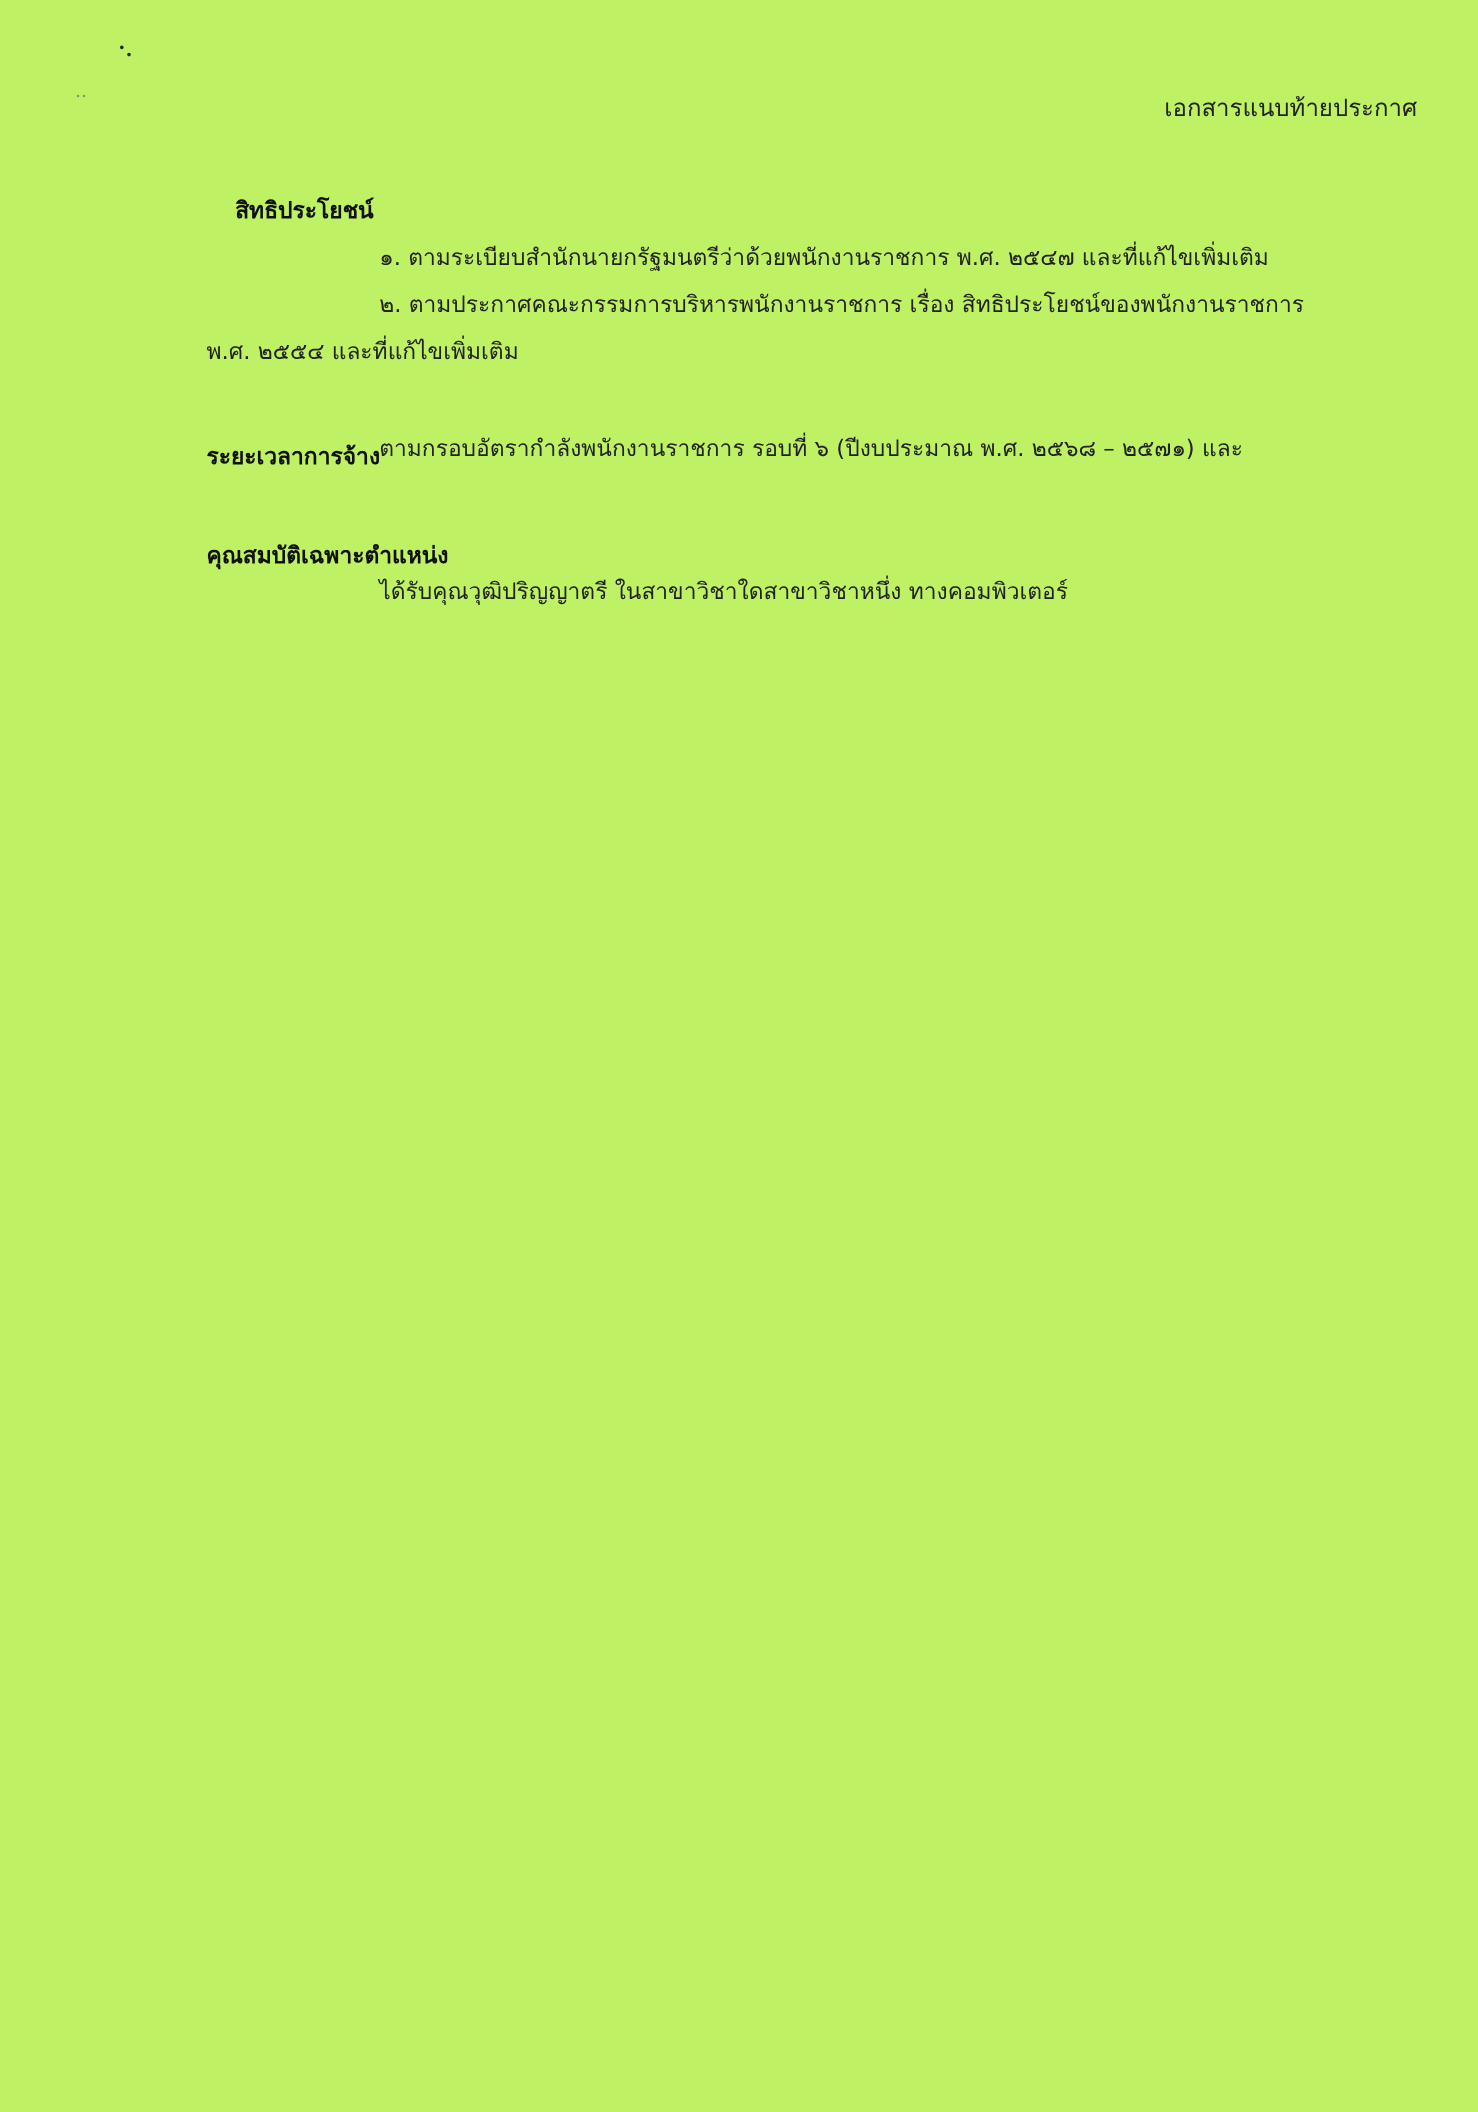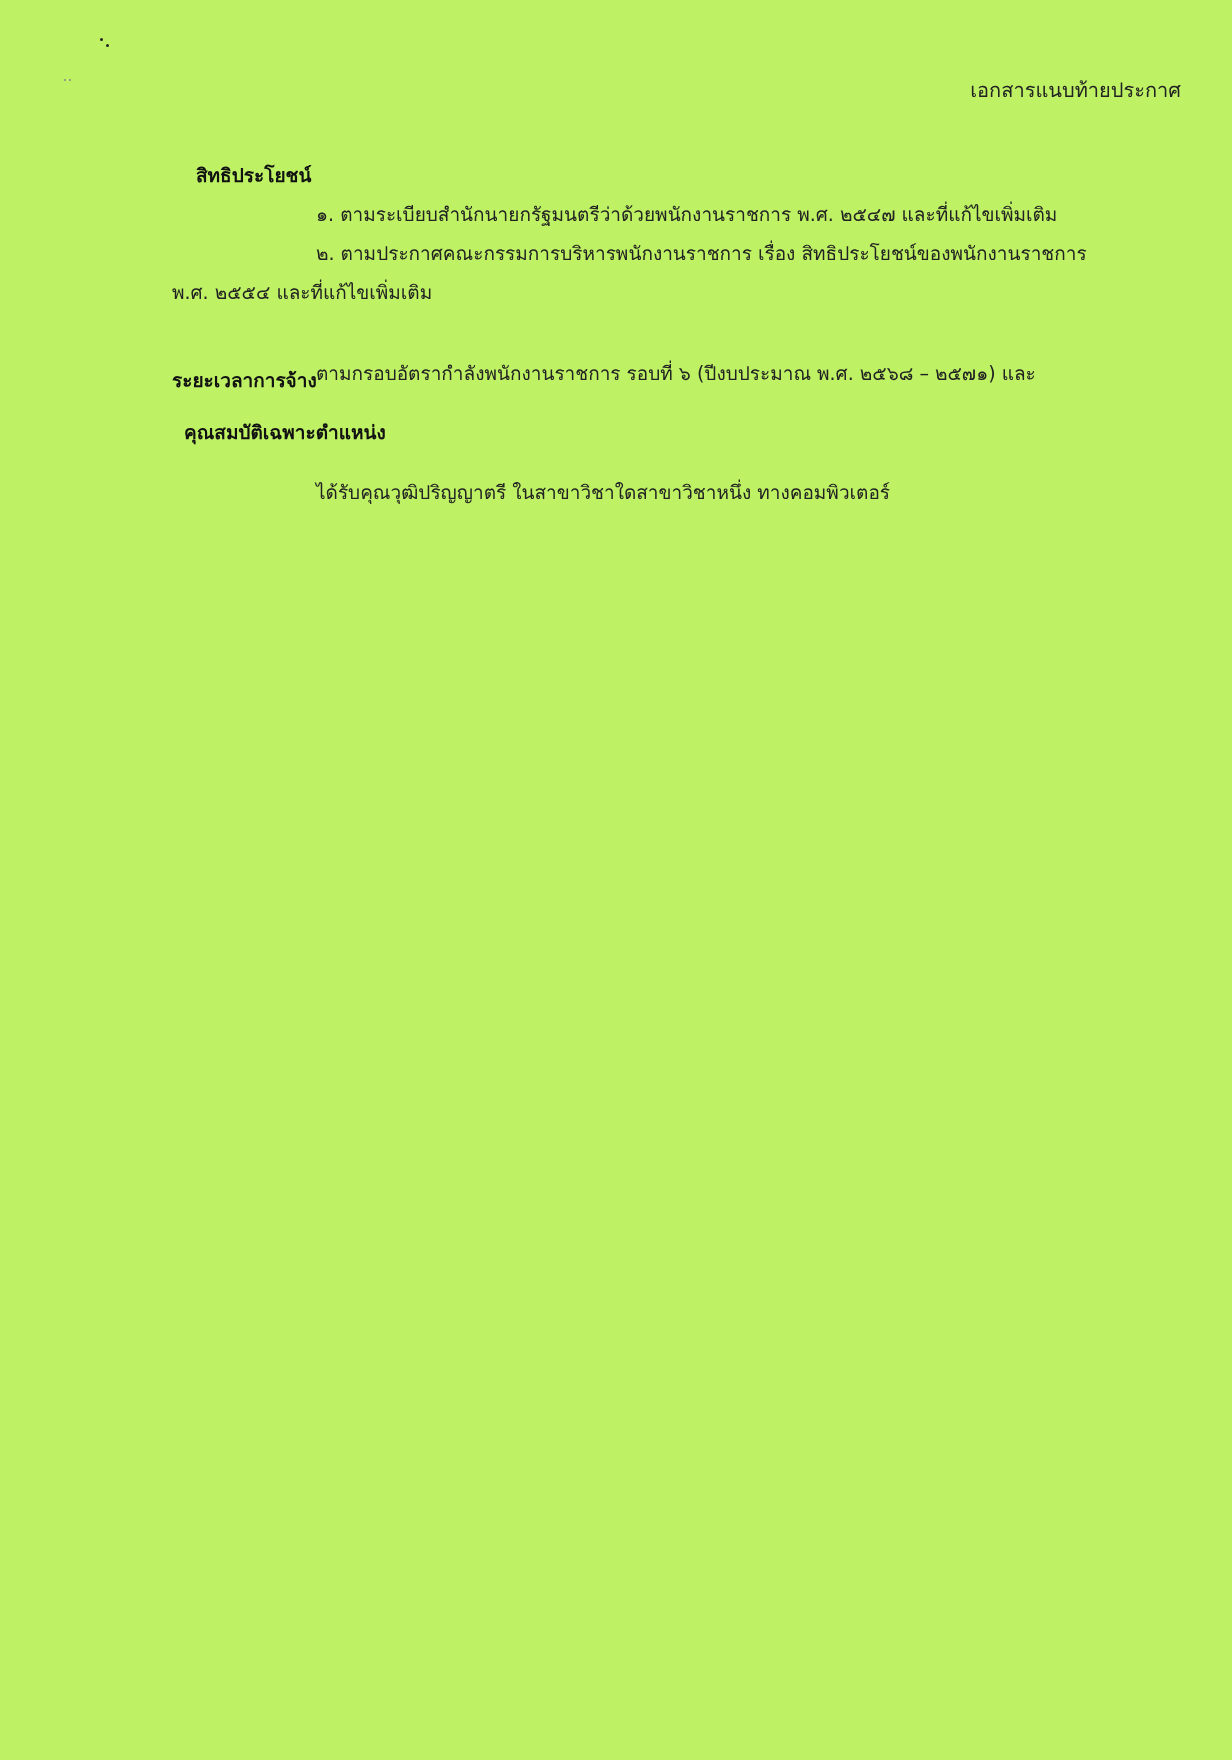--- a/index.html
+++ b/index.html
@@ -25,15 +25,15 @@
   <div class="header-note">เอกสารแนบท้ายประกาศ</div>
 
   <div class="section-title" style="top:160px;margin-left:24px;">สิทธิประโยชน์</div>
   <div class="line indent" style="top:199px;">๑. ตามระเบียบสำนักนายกรัฐมนตรีว่าด้วยพนักงานราชการ พ.ศ. ๒๕๔๗ และที่แก้ไขเพิ่มเติม</div>
   <div class="line indent" style="top:238px;">๒. ตามประกาศคณะกรรมการบริหารพนักงานราชการ เรื่อง สิทธิประโยชน์ของพนักงานราชการ</div>
   <div class="line flush" style="top:277px;">พ.ศ. ๒๕๕๔ และที่แก้ไขเพิ่มเติม</div>
 
   <div class="section-title" style="top:318px;margin-top:47px;">ระยะเวลาการจ้าง</div>
   <div class="line indent" style="top:358px;">ตามกรอบอัตรากำลังพนักงานราชการ รอบที่ ๖ (ปีงบประมาณ พ.ศ. ๒๕๖๘ – ๒๕๗๑) และ</div>
 
-  <div class="section-title" style="top:417px;margin-left:12px;">คุณสมบัติเฉพาะตำแหน่ง</div>
+  <div class="section-title" style="top:447px;">คุณสมบัติเฉพาะตำแหน่ง</div>
   <div class="line indent" style="top:477px;">ได้รับคุณวุฒิปริญญาตรี ในสาขาวิชาใดสาขาวิชาหนึ่ง ทางคอมพิวเตอร์</div>
 </div>
 
 </body></html>

